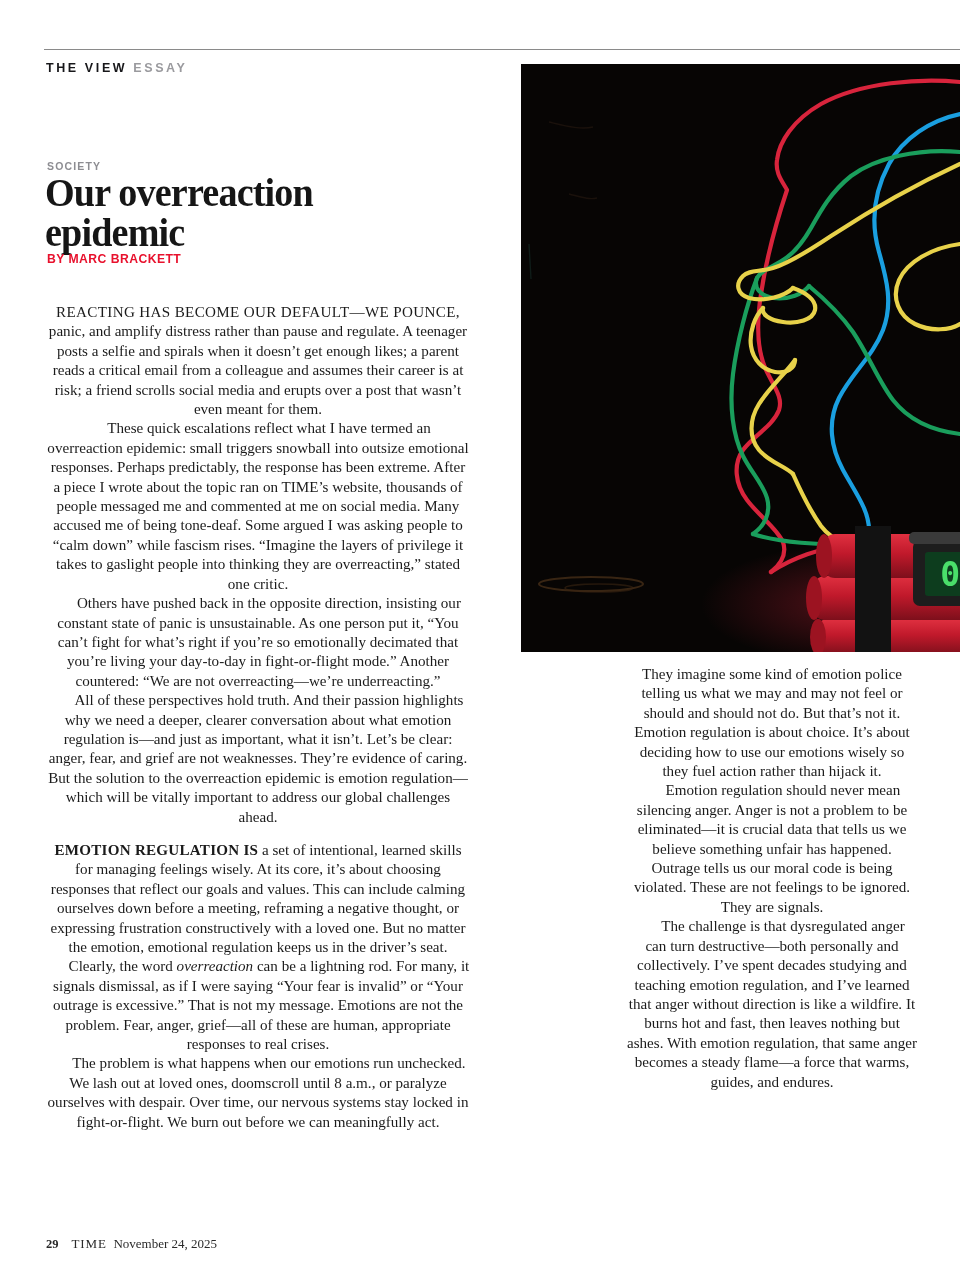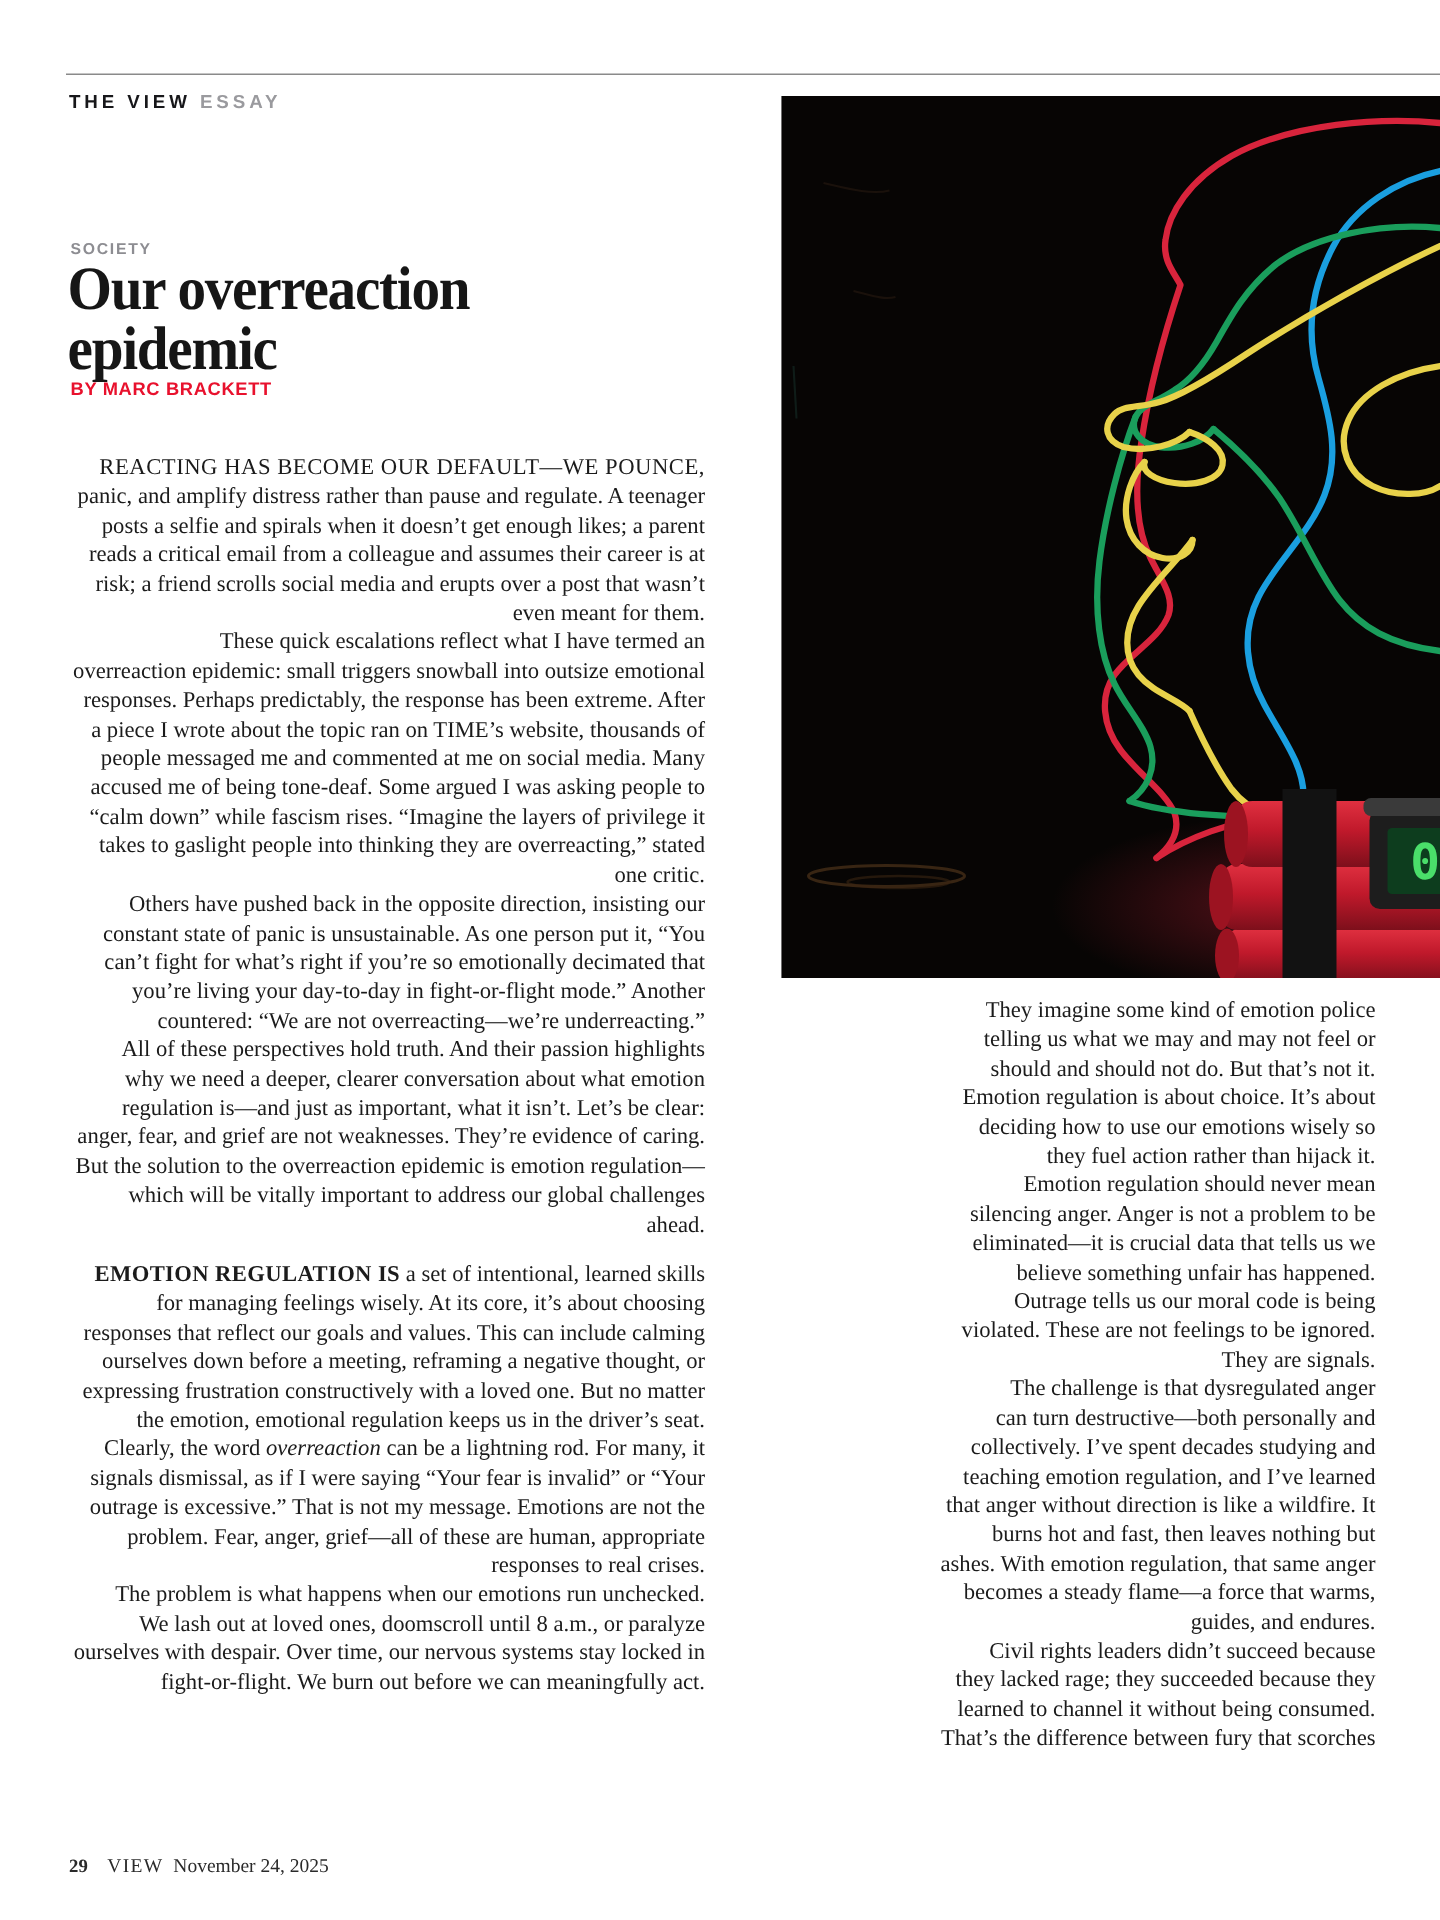--- a/index.html
+++ b/index.html
@@ -88,21 +88,21 @@
   }
   .artwork svg { display: block; }
 
   
   .col {
     position: absolute;
     font-family: "Liberation Serif", serif;
     font-size: 15.1px;
     line-height: 19.4px;
     color: #1b1b1b;
-    text-align: right;
+    text-align: center;
     hyphens: auto;
   }
   .col-one {
     left: 46px;
     top: 303px;
     width: 424px;
   }
   .col-two {
     left: 627px;
     top: 665px;
@@ -286,16 +286,15 @@
   <div class="gap"></div>
   <p class="lead"><span class="smallcaps-bold">EMOTION REGULATION IS</span><span> a set of intentional, learned skills for managing feelings wisely. At its core, it’s about choosing responses that reflect our goals and values. This can include calming ourselves down before a meeting, reframing a negative thought, or expressing frustration constructively with a loved one. But no matter the emotion, emotional regulation keeps us in the driver’s seat.</span></p>
   <p><span>Clearly, the word </span><span class="ital">overreaction</span><span> can be a lightning rod. For many, it signals dismissal, as if I were saying “Your fear is invalid” or “Your outrage is excessive.” That is not my message. Emotions are not the problem. Fear, anger, grief—all of these are human, appropriate responses to real crises.</span></p>
   <p>The problem is what happens when our emotions run unchecked. We lash out at loved ones, doomscroll until 8 a.m., or paralyze ourselves with despair. Over time, our nervous systems stay locked in fight-or-flight. We burn out before we can meaningfully act.</p>
 </div>
 
 <div class="col col-two">
   <p class="lead">They imagine some kind of emotion police telling us what we may and may not feel or should and should not do. But that’s not it. Emotion regulation is about choice. It’s about deciding how to use our emotions wisely so they fuel action rather than hijack it.</p>
   <p>Emotion regulation should never mean silencing anger. Anger is not a problem to be eliminated—it is crucial data that tells us we believe something unfair has happened. Outrage tells us our moral code is being violated. These are not feelings to be ignored. They are signals.</p>
   <p>The challenge is that dysregulated anger can turn destructive—both personally and collectively. I’ve spent decades studying and teaching emotion regulation, and I’ve learned that anger without direction is like a wildfire. It burns hot and fast, then leaves nothing but ashes. With emotion regulation, that same anger becomes a steady flame—a force that warms, guides, and endures.</p>
-  <p>Civil rights leaders didn’t succeed because they lacked rage; they succeeded because they learned to channel it without being consumed. That’s the difference between fury that scorches</p>
-</div>
-
-<div class="footer"><span class="pageno">29</span>    <span class="mag">VIEW</span>  <span>November 24, 2025</span></div>
+</div>
+
+<div class="footer"><span class="pageno">29</span>    <span class="mag">TIME</span>  <span>November 24, 2025</span></div>
 
 </body></html>

